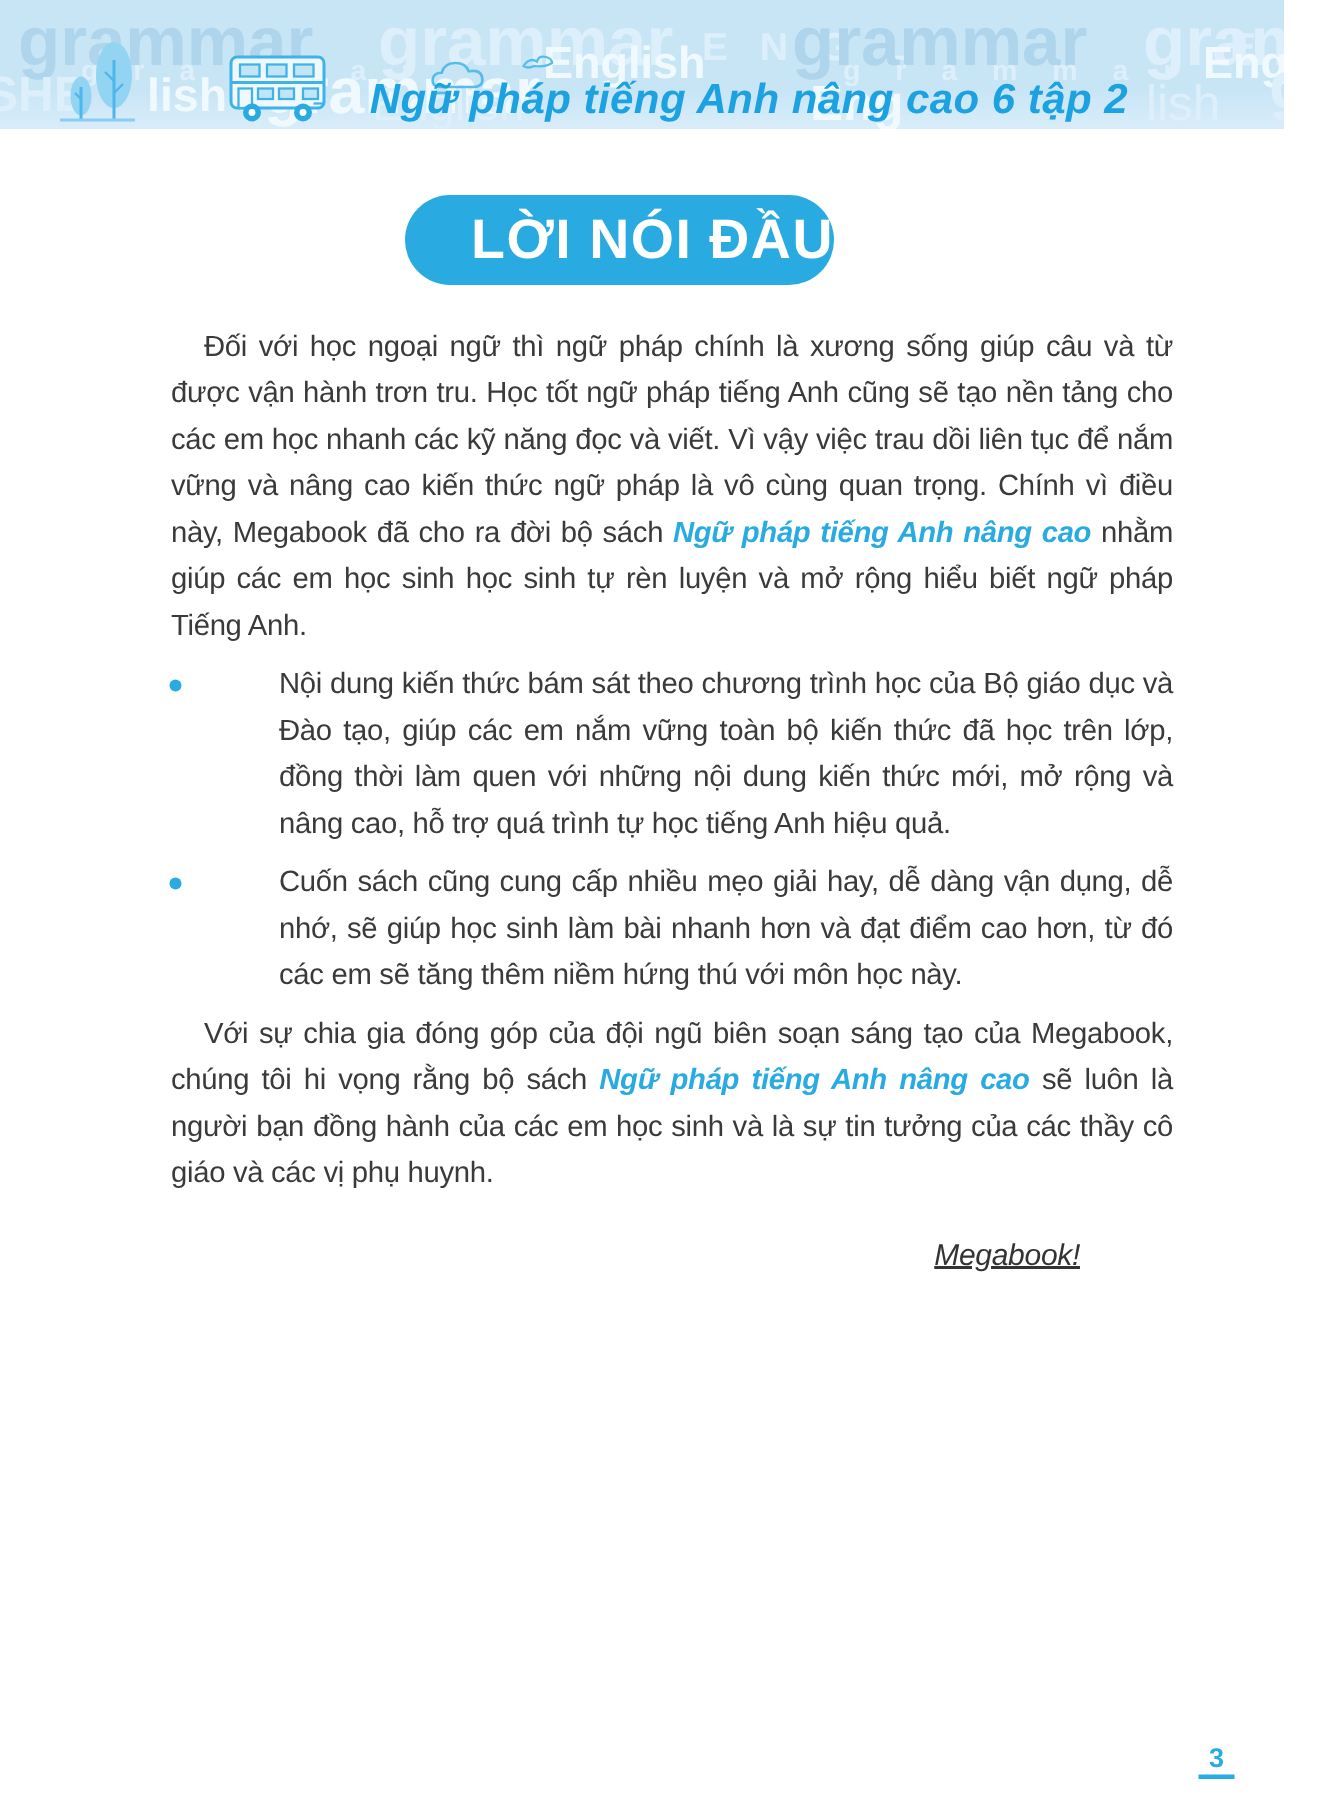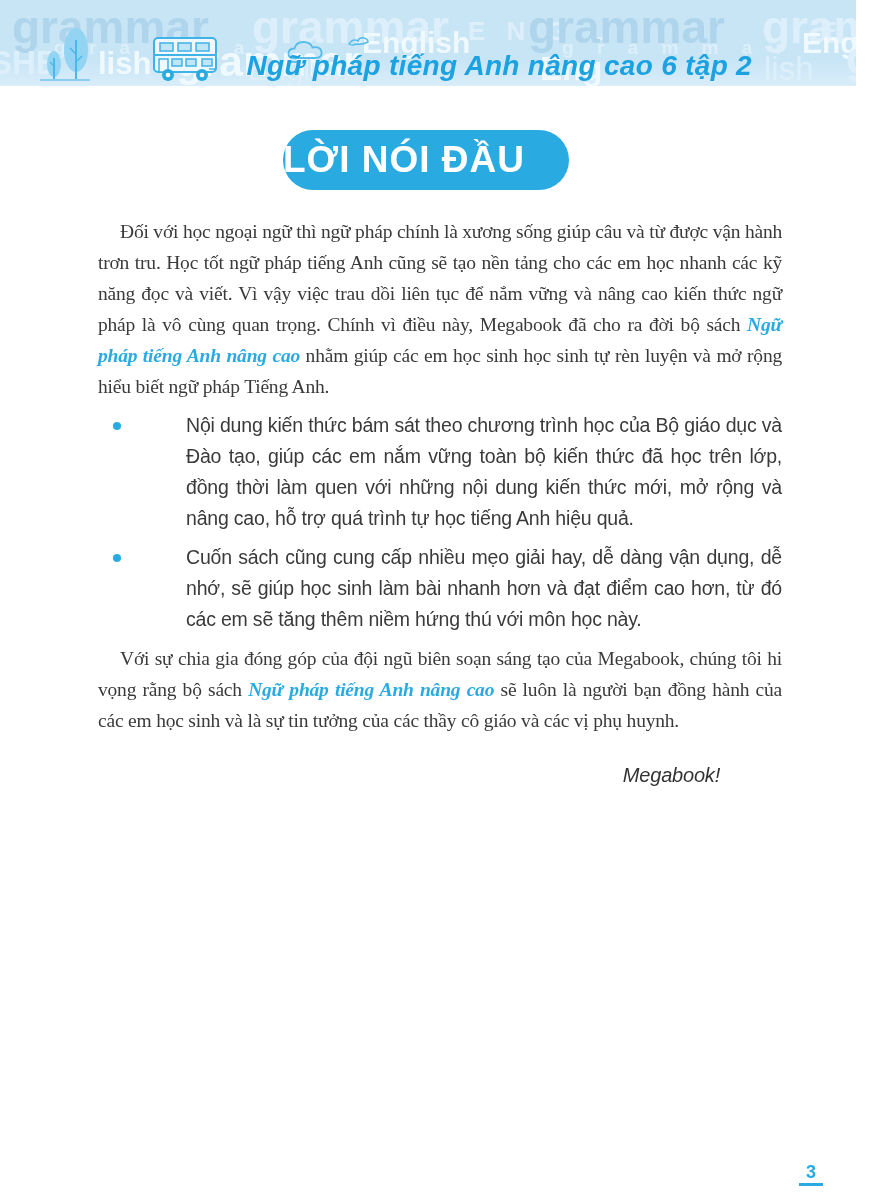--- a/index.html
+++ b/index.html
@@ -48,48 +48,48 @@
   }
   .hdr-icon { position:absolute; z-index:2; }
   #trees  { left:42px;  top:24px; }
   #ground { position:absolute; left:40px; top:79px; width:50px; height:2px; background:#8bcdf0; z-index:2; }
   #bus    { left:152px; top:36px; }
   #cloud  { left:286px; top:40px; }
   #bird   { left:348px; top:35px; }
 
   
   .title-pill {
-    position:absolute; left:283px; top:130px; width:286px; height:60px;
+    position:absolute; left:270px; top:130px; width:286px; height:60px;
     background:#29abe2; border-radius:30px;
-    display:flex; align-items:center; justify-content:flex-start;
+    display:flex; align-items:center; justify-content:flex-end;
   }
   .title-pill span {
     color:#ffffff; font-weight:bold; font-size:37px; letter-spacing:1px;
   }
 
   
   .content {
     position:absolute; left:98px; top:216px; width:684px;
     font-size:19.5px; line-height:31px; color:#3a3a3a;
     letter-spacing:-0.2px;
   }
-  .content p { margin:0 0 8px 0; text-align:justify; text-indent:22px;font-family:Liberation Serif, serif; }
+  .content p { margin:0 0 8px 16px; text-align:justify; text-indent:22px; }
   .intro {
     font-style:italic; margin:2px 0 8px 0; text-indent:22px; text-align:left;
   }
   .bullet { position:relative; padding-left:40px; margin-bottom:8px; }
   .dot {
     position:absolute; left:15px; top:12px; width:8px; height:8px;
     border-radius:50%; background:#29abe2;
   }
   .bullet-text { text-align:justify;margin-left:48px; }
   .highlight { color:#29abe2; font-weight:bold; font-style:italic; }
   .signature {
     margin-top:24px; padding-right:62px; text-align:right;
-    font-style:italic; font-size:20px; color:#333333;
+    font-style:italic; font-size:20px; color:#333333;text-decoration:underline;
   }
 
   
   .footer { position:absolute; right:55px; bottom:14px; width:28px; text-align:center; }
   .page-number { color:#29abe2; font-weight:bold; font-size:18px; line-height:20px; }
   .page-rule { width:24px; height:3px; background:#29abe2; margin:1px auto 0 auto; }
 </style>
 </head>
 <body>
 

